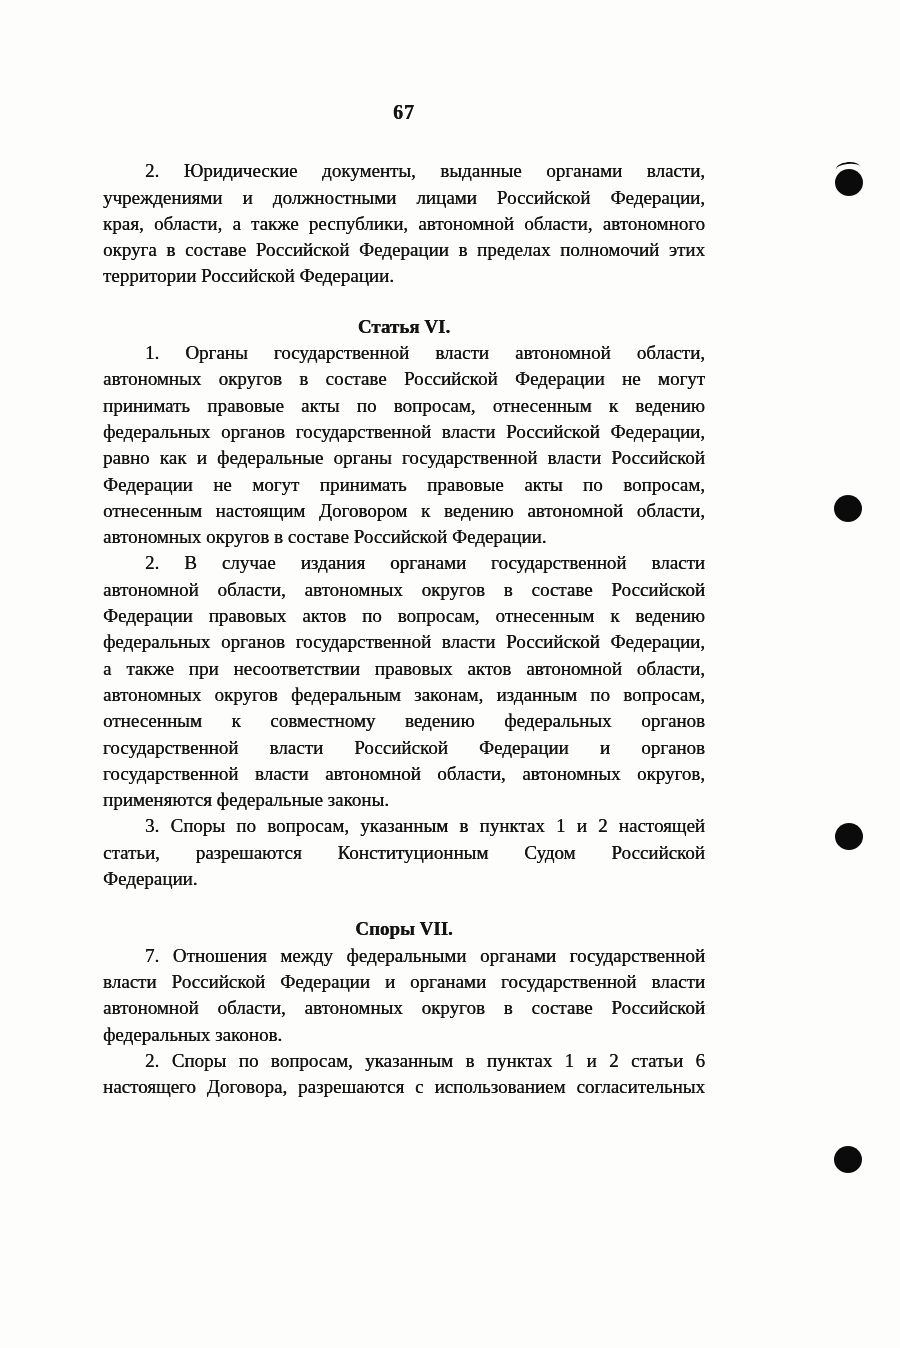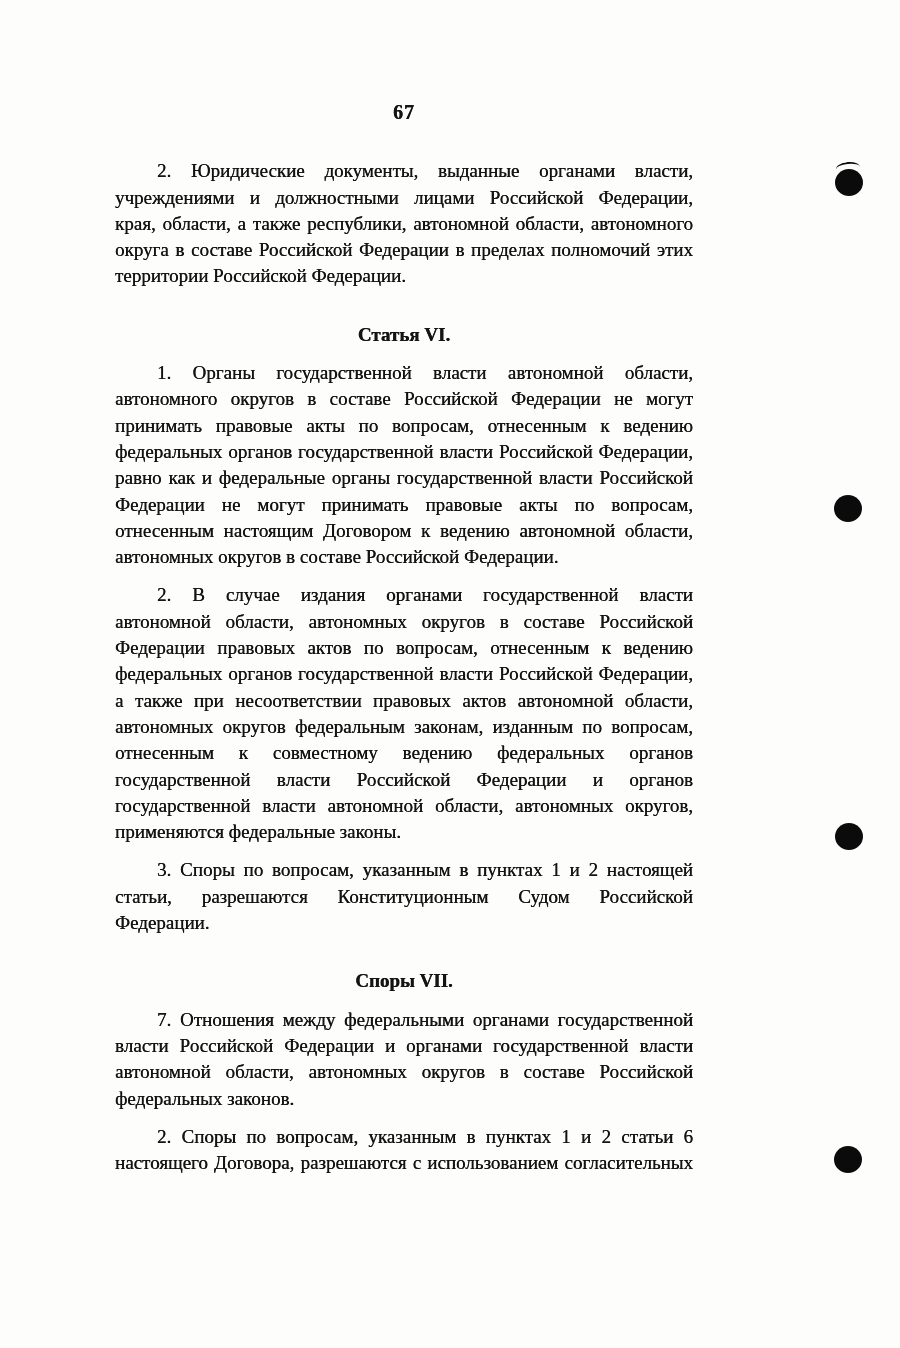--- a/index.html
+++ b/index.html
@@ -32,24 +32,24 @@
     font-size: 20px;
     line-height: var(--lh);
     margin-bottom: 33px;
     letter-spacing: 1px;
   }
 
   .heading {
     text-align: center;
     font-weight: bold;
     line-height: var(--lh);
-    margin-top: 32px;
+    margin-top: 24px;
   }
 
-  .paragraph { margin: 12px; }
+  .paragraph { margin: 0; }
 
   .line { line-height: var(--lh); }
 
   
   .line.justify {
     text-align: justify;
     height: var(--lh);
     overflow: hidden;
   }
   .line.justify::after {
@@ -102,21 +102,21 @@
         <div class="paragraph">
           <div class="line justify indent">2. Юридические документы, выданные органами власти,</div>
           <div class="line justify">учреждениями и должностными лицами Российской Федерации,</div>
           <div class="line justify">края, области, а также республики, автономной области, автономного</div>
           <div class="line justify">округа в составе Российской Федерации в пределах полномочий этих</div>
           <div class="line">территории Российской Федерации.</div>
         </div>
         <div class="heading">Статья VI.</div>
         <div class="paragraph">
           <div class="line justify indent">1. Органы государственной власти автономной области,</div>
-          <div class="line justify">автономного округов в составе Российской Федерации не могут</div>
+          <div class="line justify">автономных округов в составе Российской Федерации не могут</div>
           <div class="line justify">принимать правовые акты по вопросам, отнесенным к ведению</div>
           <div class="line justify">федеральных органов государственной власти Российской Федерации,</div>
           <div class="line justify">равно как и федеральные органы государственной власти Российской</div>
           <div class="line justify">Федерации не могут принимать правовые акты по вопросам,</div>
           <div class="line justify">отнесенным настоящим Договором к ведению автономной области,</div>
           <div class="line">автономных округов в составе Российской Федерации.</div>
         </div>
         <div class="paragraph">
           <div class="line justify indent">2. В случае издания органами государственной власти</div>
           <div class="line justify">автономной области, автономных округов в составе Российской</div>

